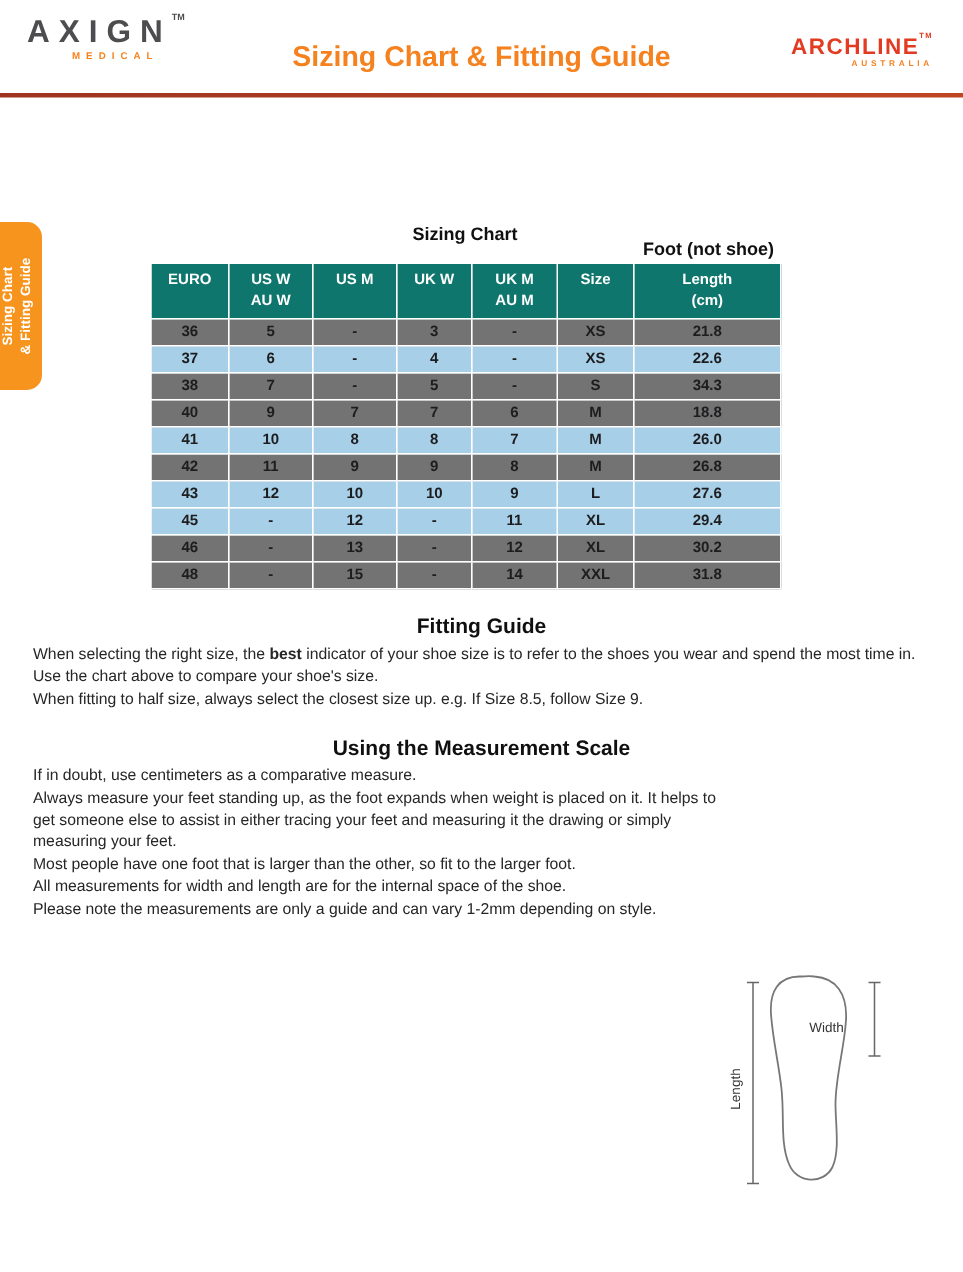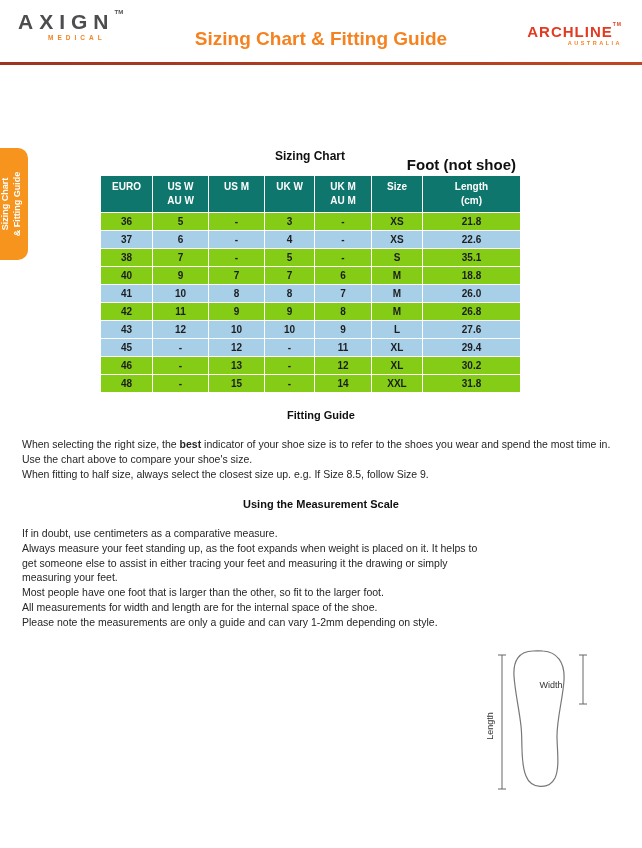--- a/index.html
+++ b/index.html
@@ -43,39 +43,39 @@
     width: 112px; height: 28px;
     transform: rotate(-90deg);
     color: #ffffff; font-weight: bold; font-size: 9px;
     text-align: center; line-height: 1.3; white-space: pre-line;
   }
 
   
   .main { position: relative; padding: 0 22px; }
   .chart-head { position: relative; width: 420px; margin: 78px 0 0 78px; height: 26px; }
   .chart-title { margin: 0; font-size: 12px; font-weight: bold; text-align: center; color: #101010; padding-top: 6px; }
-  .foot-note { position: absolute; right: 4px; bottom: -4px; font-size: 15px; font-weight: bold; color: #101010; }
+  .foot-note { position: absolute; right: 4px; bottom: -4px; font-size: 12px; font-weight: bold; color: #101010; }
 
   table.sizing { border-collapse: collapse; width: 420px; margin: 6px 0 0 78px; table-layout: fixed; }
   .sizing th {
     background: #0f766e; color: #ffffff;
     font-size: 10px; font-weight: bold; text-align: center;
     vertical-align: top; white-space: pre-line; line-height: 1.35;
     padding: 4px 2px 5px; border: 1.5px solid #ffffff;
   }
   .sizing td {
     font-size: 10px; font-weight: bold; color: #1d1d1f;
     text-align: center; padding: 2px; line-height: 1.3;
     border: 1.5px solid #ffffff;
   }
   .row-a td { background: #a7cfe8; }
-  .row-b td { background: #84cc16; }
-
-  
-  .section-title { font-size: 11px; font-weight: bold; text-align: center; color: #101010; margin: 16px; }
+  .row-b td { background: #737373; }
+
+  
+  .section-title { font-size: 14px; font-weight: bold; text-align: center; color: #101010; margin: 4px; }
   .mt16 { margin-top: 16px; } .mt14 { margin-top: 14px; } .mt12 { margin-top: 12px; }
   .mt10 { margin-top: 10px; } .mt26 { margin-top: 26px; } .mt50 { margin-top: 50px; }
   .para { font-size: 10.5px; color: #262626; line-height: 1.42; margin: 0; }
   .narrow { max-width: 462px; }
 
   
   .foot-diagram { position: absolute; left: 487px; top: 646px; width: 104px; height: 150px; }
   .foot-diagram svg { display: block; }
   .foot-diagram text { font-family: "Liberation Sans", sans-serif; font-size: 9px; fill: #333333; }
 </style>
@@ -152,21 +152,21 @@
             <td>XS</td>
             <td>22.6</td>
           </tr>
           <tr class="row-b">
             <td>38</td>
             <td>7</td>
             <td>-</td>
             <td>5</td>
             <td>-</td>
             <td>S</td>
-            <td>35.1</td>
+            <td>34.3</td>
           </tr>
           <tr class="row-b">
             <td>40</td>
             <td>9</td>
             <td>7</td>
             <td>7</td>
             <td>6</td>
             <td>M</td>
             <td>18.8</td>
           </tr>

